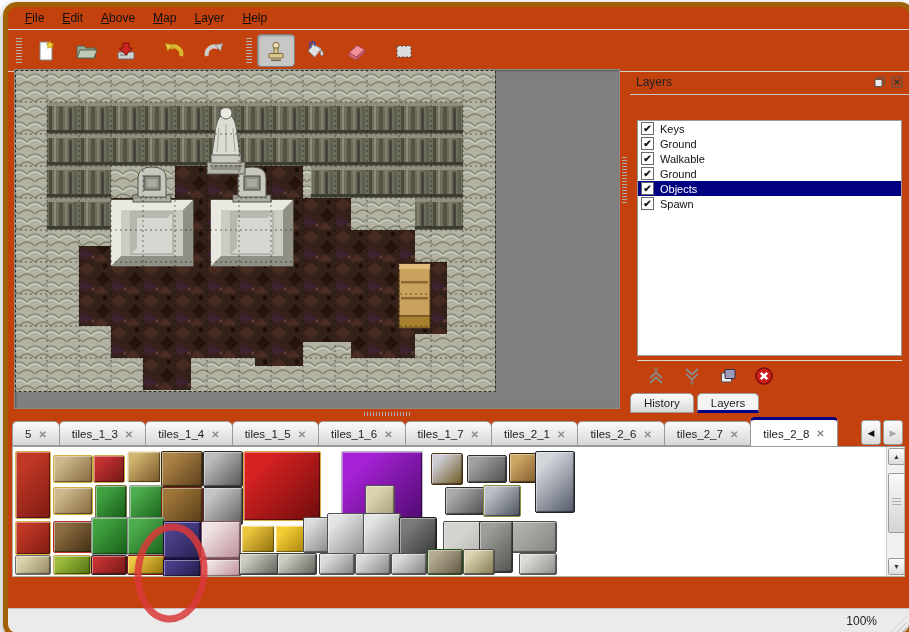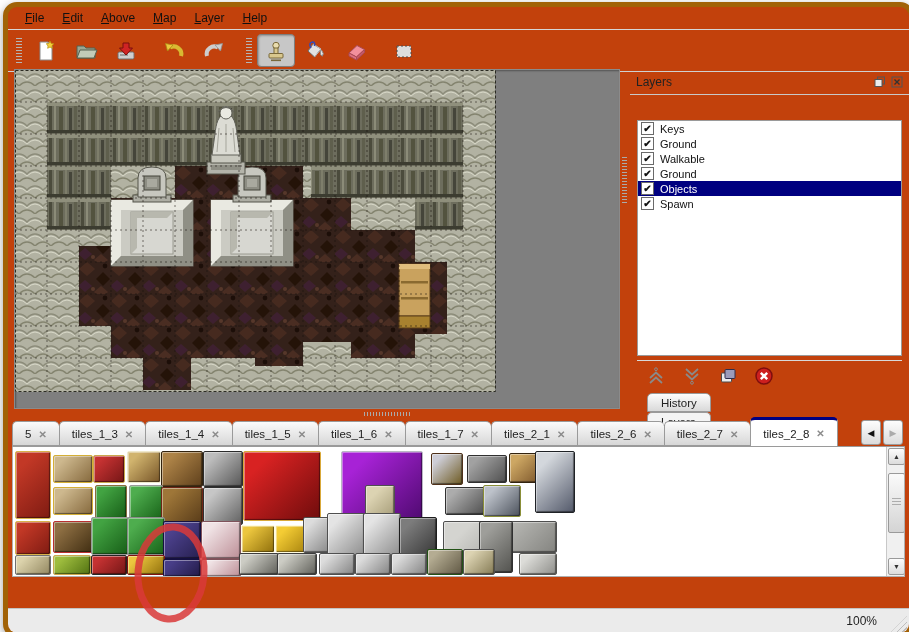--- a/index.html
+++ b/index.html
@@ -37,21 +37,21 @@
     background:linear-gradient(#fbfbfb,#dcdcdc);box-shadow:0 1px 1px rgba(0,0,0,.2);}
   .slider .handle i{position:absolute;left:5px;top:3px;width:12px;height:8px;
     background:repeating-linear-gradient(to right,#b0b0b0 0 1px,transparent 1px 3px);}
   .layer-list{position:absolute;left:7px;right:7px;top:51px;height:234px;background:#fff;border:1px solid #9a9a9a;overflow:hidden;}
   .layer-row{display:flex;align-items:center;height:15px;padding-left:3px;font-size:11px;color:#111;}
   .layer-row.sel{background:#000080;color:#fff;}
   .cb{width:11px;height:11px;background:#fff;border:1px solid #6a6a6a;margin-right:6px;flex:0 0 auto;
     display:flex;align-items:center;justify-content:center;font-size:10px;font-weight:bold;color:#111;line-height:10px;}
   .dock-btnrow{position:absolute;left:7px;right:7px;top:291px;height:30px;border-top:1px solid #d8d8d8;display:flex;align-items:center;gap:10px;padding-left:6px;}
   .dock-btn{width:26px;height:24px;display:flex;align-items:center;justify-content:center;border-radius:3px;}
-  .dock-tabs{position:absolute;left:17px;top:324px;display:flex;flex-direction:column;}
+  .dock-tabs{position:absolute;left:0;top:324px;display:flex;}
   .dtab{padding:3px 13px 2px 13px;font-size:11.5px;color:#222;background:linear-gradient(#fdfdfd,#d9d9d9);
     border:1px solid #9a9a9a;border-radius:5px 5px 0 0;margin-right:3px;}
   .dtab.active{background:#f4f4f4;border-bottom:3px solid #000080;padding-bottom:1px;}
   
   .tilesets{position:absolute;left:4px;top:410px;width:893px;height:191px;}
   .ts-title{height:20px;display:flex;align-items:center;padding:3px 6px;font-size:12px;color:#222;border-bottom:1px solid #d8d8d8;}
   .ts-title .spacer{flex:1;}
   .ts-tabbar{position:relative;height:29px;display:flex;align-items:flex-end;padding-left:0;border-bottom:1px solid #9a9a9a;}
   .ts-tab{display:flex;align-items:center;gap:7px;padding:4px 12px 3px 12px;font-size:11.5px;color:#222;height:16px;
     background:linear-gradient(#fbfbfb,#d7d7d7);border:1px solid #9a9a9a;border-right:none;border-radius:5px 5px 0 0;}

